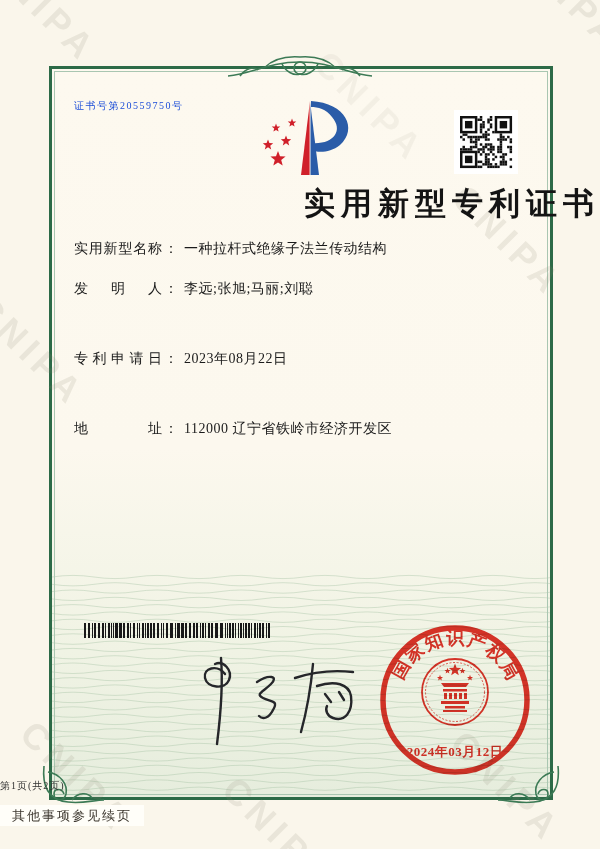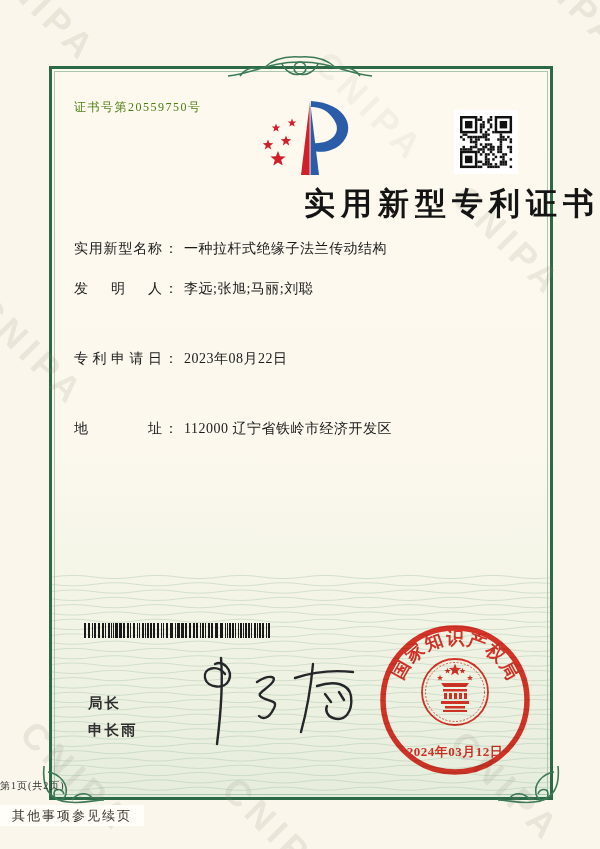--- a/index.html
+++ b/index.html
@@ -10,21 +10,21 @@
         font-size:36px;letter-spacing:6px;color:rgba(138,132,116,.15);transform:rotate(45deg);
         white-space:nowrap;pointer-events:none;}
   .frame{position:absolute;z-index:0;left:49px;top:66px;width:504px;height:734px;box-sizing:border-box;
         border:3px solid var(--green);
         background:linear-gradient(180deg,#fdf9ef 0%,#fcf8ee 52%,#f0f3e4 80%,#e6eddd 100%);}
   .frame-inner{position:absolute;inset:2px;border:1px solid #a9c6b1;pointer-events:none;}
   .waves{position:absolute;left:0;top:0;width:498px;height:728px;overflow:hidden;}
   .waves path{fill:none;stroke:#9dbd9f;stroke-width:.7;opacity:.55;}
   .ornament{position:absolute;z-index:2;}
   .ornament path,.ornament circle{fill:none;stroke:#3c7a55;stroke-width:1.6;}
-  .cert-no{position:absolute;z-index:2;left:74px;top:99px;font-size:12px;letter-spacing:1.5px;color:#4d7c0f;}
+  .cert-no{position:absolute;z-index:2;left:74px;top:99px;font-size:10px;letter-spacing:1.5px;color:#1d4ed8;}
   .logo{position:absolute;z-index:2;left:248px;top:95px;}
   .qr{position:absolute;z-index:2;left:454px;top:110px;}
   .title{position:absolute;z-index:2;left:0;right:0;top:183px;text-align:right;
         font-size:31px;font-weight:bold;letter-spacing:6px;color:#141414;}
   .frow{position:absolute;z-index:2;left:74px;width:454px;font-size:14px;color:#1b1b1b;white-space:nowrap;}
   .flabel{display:inline-block;width:88px;text-align:justify;text-align-last:justify;vertical-align:bottom;}
   .fcolon{margin:0 6px 0 2px;}
   .fvalue{letter-spacing:.5px;}
   .fpair2{position:absolute;left:238px;top:0;}
   .fpair2 .flabel{width:72px;}
@@ -344,24 +344,20 @@
         <rect x="167" y="0" width="1" height="15"></rect>
         <rect x="170" y="0" width="2" height="15"></rect>
         <rect x="173" y="0" width="1" height="15"></rect>
         <rect x="175" y="0" width="2" height="15"></rect>
         <rect x="178" y="0" width="2" height="15"></rect>
         <rect x="182" y="0" width="1" height="15"></rect>
         <rect x="184" y="0" width="2" height="15"></rect>
       </g>
   </svg>
 
-  <div class="director">
-    <div>局长</div>
-    <div>申长雨</div>
-  </div>
 
   <svg class="signature" width="185" height="100" viewBox="0 0 185 100">
     <path d="M30 22 C22 12 8 16 10 26 C12 36 30 38 34 28 C38 18 28 8 20 12"></path>
     <path d="M26 6 C28 30 26 60 22 92"></path>
     <path d="M62 30 C74 22 84 24 76 32 C68 40 60 42 68 46 C76 50 84 48 78 58 C74 66 68 68 64 64"></path>
     <path d="M100 26 C118 20 140 18 158 20"></path>
     <path d="M118 12 C116 34 112 58 106 80"></path>
     <path d="M122 34 C140 28 154 32 156 44 C158 60 150 70 138 66 C132 64 130 58 132 54"></path>
     <path d="M130 42 L136 50"></path>
     <path d="M144 40 L149 48"></path>

